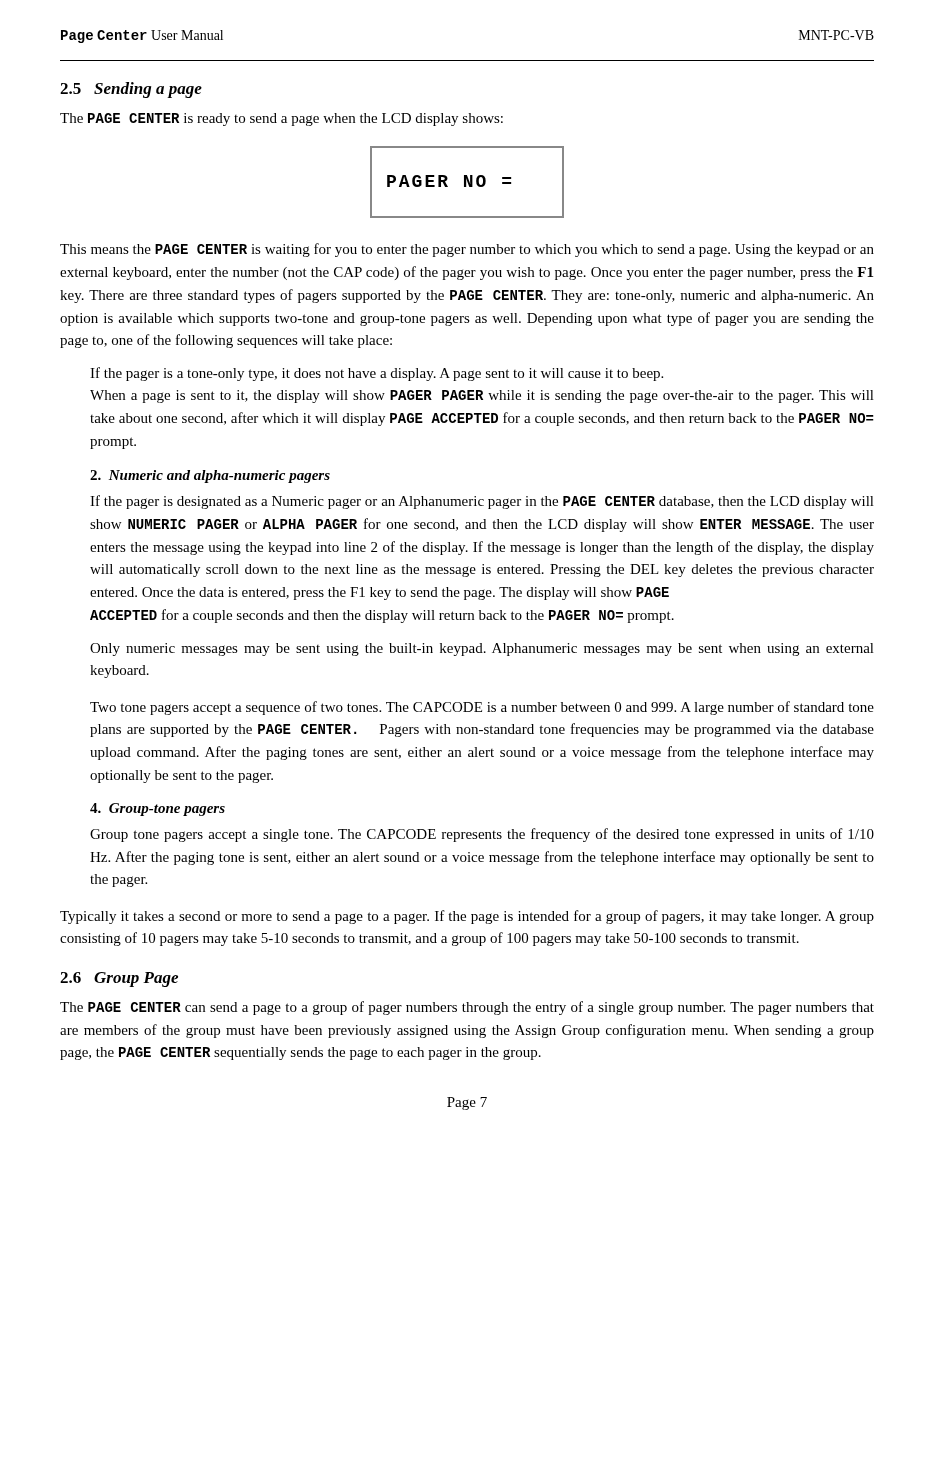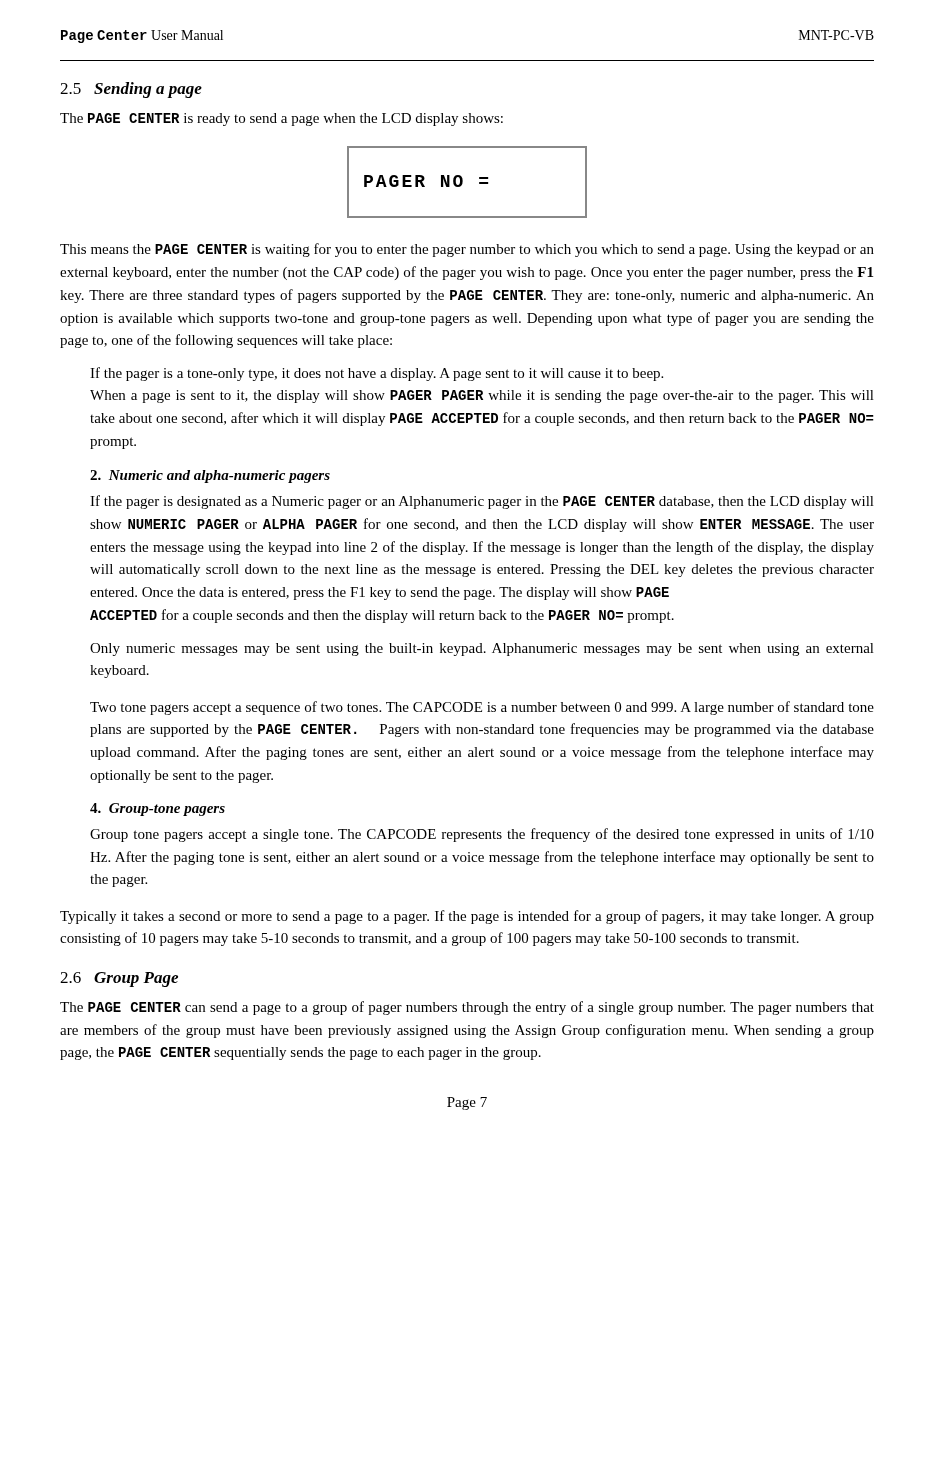--- a/index.html
+++ b/index.html
@@ -39,31 +39,31 @@
     h2 {
       font-size: 17px;
       font-weight: bold;
       font-style: italic;
       margin-bottom: 8px;
       margin-top: 10px;
       font-family: Times New Roman, serif;
     }
     h2 span.section-num {
       font-style: normal;
-      font-weight: normal;
+      font-weight: bold;
     }
     p {
       margin-bottom: 10px;
       line-height: 1.5;
       text-align: justify;
       font-size: 15px;
     }
     .lcd-box {
       border: 2px solid #888;
-      width: 240px;
+      width: 194px;
       height: 72px;
       margin: 16px auto 20px auto;
       display: flex;
       align-items: center;
       padding: 10px 14px;
       background: #fff;
     }
     .lcd-text {
       font-family: 'Courier New', monospace;
       font-size: 18px;

